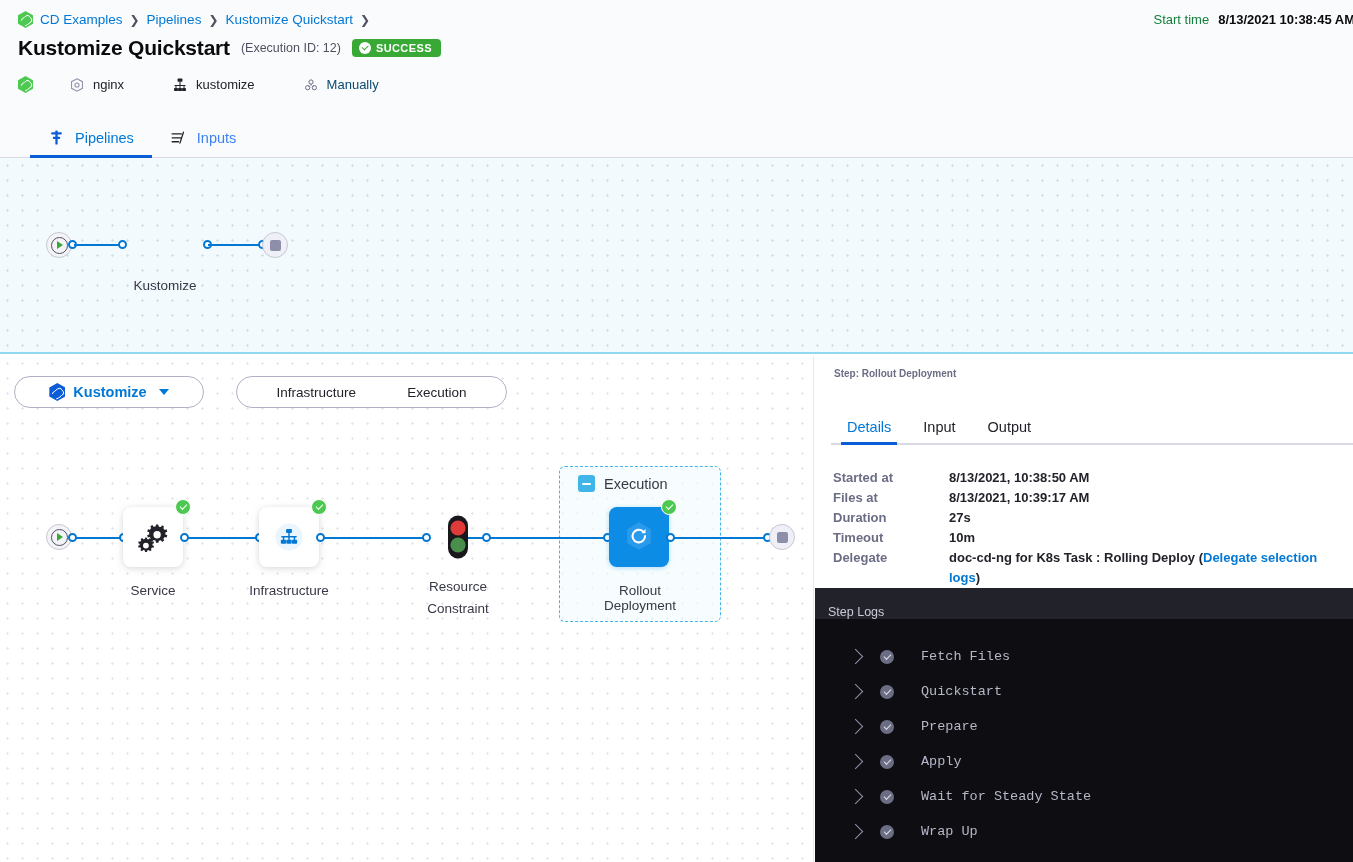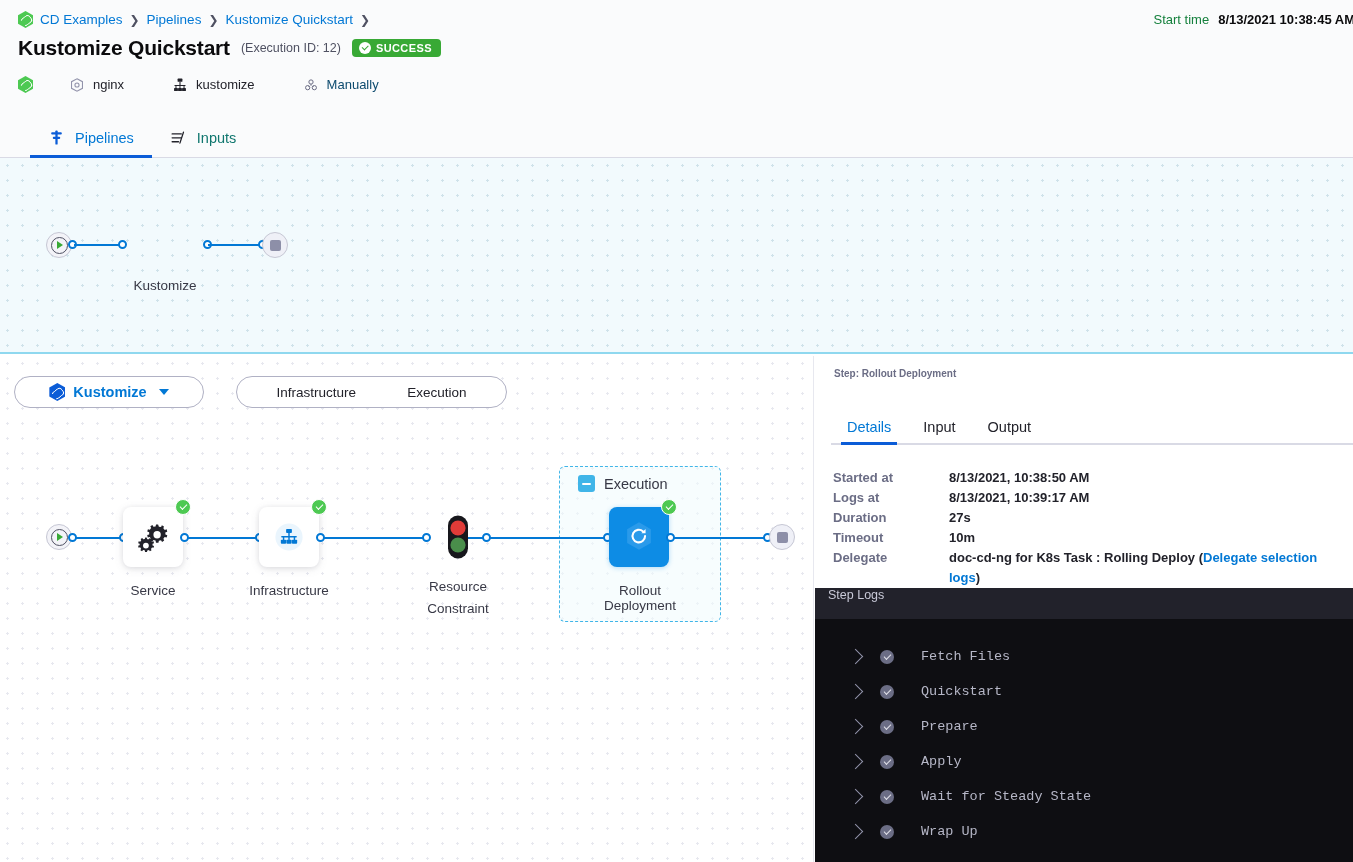--- a/index.html
+++ b/index.html
@@ -80,21 +80,21 @@
   .st-value { color: #0b0b0d; font-weight: bold; }
 
   
   .tabs {
     position: absolute; left: 0; top: 112px; width: 1353px; height: 46px;
     background: #fafbfc; border-bottom: 1px solid #d9dae5;
     display: flex; align-items: flex-end; padding-left: 30px;
   }
   .tab {
     display: flex; align-items: center; gap: 10px;
-    padding: 0 18px 11px 18px; font-size: 14.5px; color: #0f766e;
+    padding: 0 18px 11px 18px; font-size: 14.5px; color: #3b82f6;
     cursor: pointer; position: relative;
   }
   .tab.active { color: #0278d5; }
   .tab.active::after {
     content: ""; position: absolute; left: 0; right: 0; bottom: -1px;
     height: 3px; background: #0b5cd7;
   }
   .tab-ico { width: 17px; height: 17px; flex: 0 0 17px; }
 
   
@@ -243,21 +243,21 @@
   .dval { color: #22222a; font-weight: bold; }
   .dval .lnk { color: #0278d5; font-weight: bold; text-decoration: none; }
 
   
   .logs {
     position: absolute; left: 815px; top: 588px; width: 538px; height: 274px;
     background: #0e0e12;
   }
   .logs-hdr {
     position: absolute; left: 0; top: 0; width: 538px; height: 31px;
-    background: #22222b; display: flex; align-items: flex-start; padding-left: 13px;
+    background: #22222b; display: flex; align-items: flex-end; padding-left: 13px;
   }
   .logs-hdr span { font-size: 12.5px; color: #c9cad8; }
   .log-list { position: absolute; left: 0; top: 31px; right: 0; padding-top: 20px; }
   .log-row {
     display: flex; align-items: center; height: 35px; padding-left: 35px;
     font-family: "Liberation Mono", monospace; font-size: 13.5px; color: #b6b7c7;
     cursor: pointer;
   }
   .log-chev {
     width: 11px; height: 11px; flex: 0 0 11px; margin-right: 19px;
@@ -476,21 +476,21 @@
       <div class="rp-tab active">Details</div>
       <div class="rp-tab">Input</div>
       <div class="rp-tab">Output</div>
     </div>
     <div class="rp-details">
       <div class="drow">
         <span class="dkey">Started at</span>
         <span class="dval">8/13/2021, 10:38:50 AM</span>
       </div>
       <div class="drow">
-        <span class="dkey">Logs at</span>
+        <span class="dkey">Files at</span>
         <span class="dval">8/13/2021, 10:39:17 AM</span>
       </div>
       <div class="drow">
         <span class="dkey">Duration</span>
         <span class="dval">27s</span>
       </div>
       <div class="drow">
         <span class="dkey">Timeout</span>
         <span class="dval">10m</span>
       </div>

